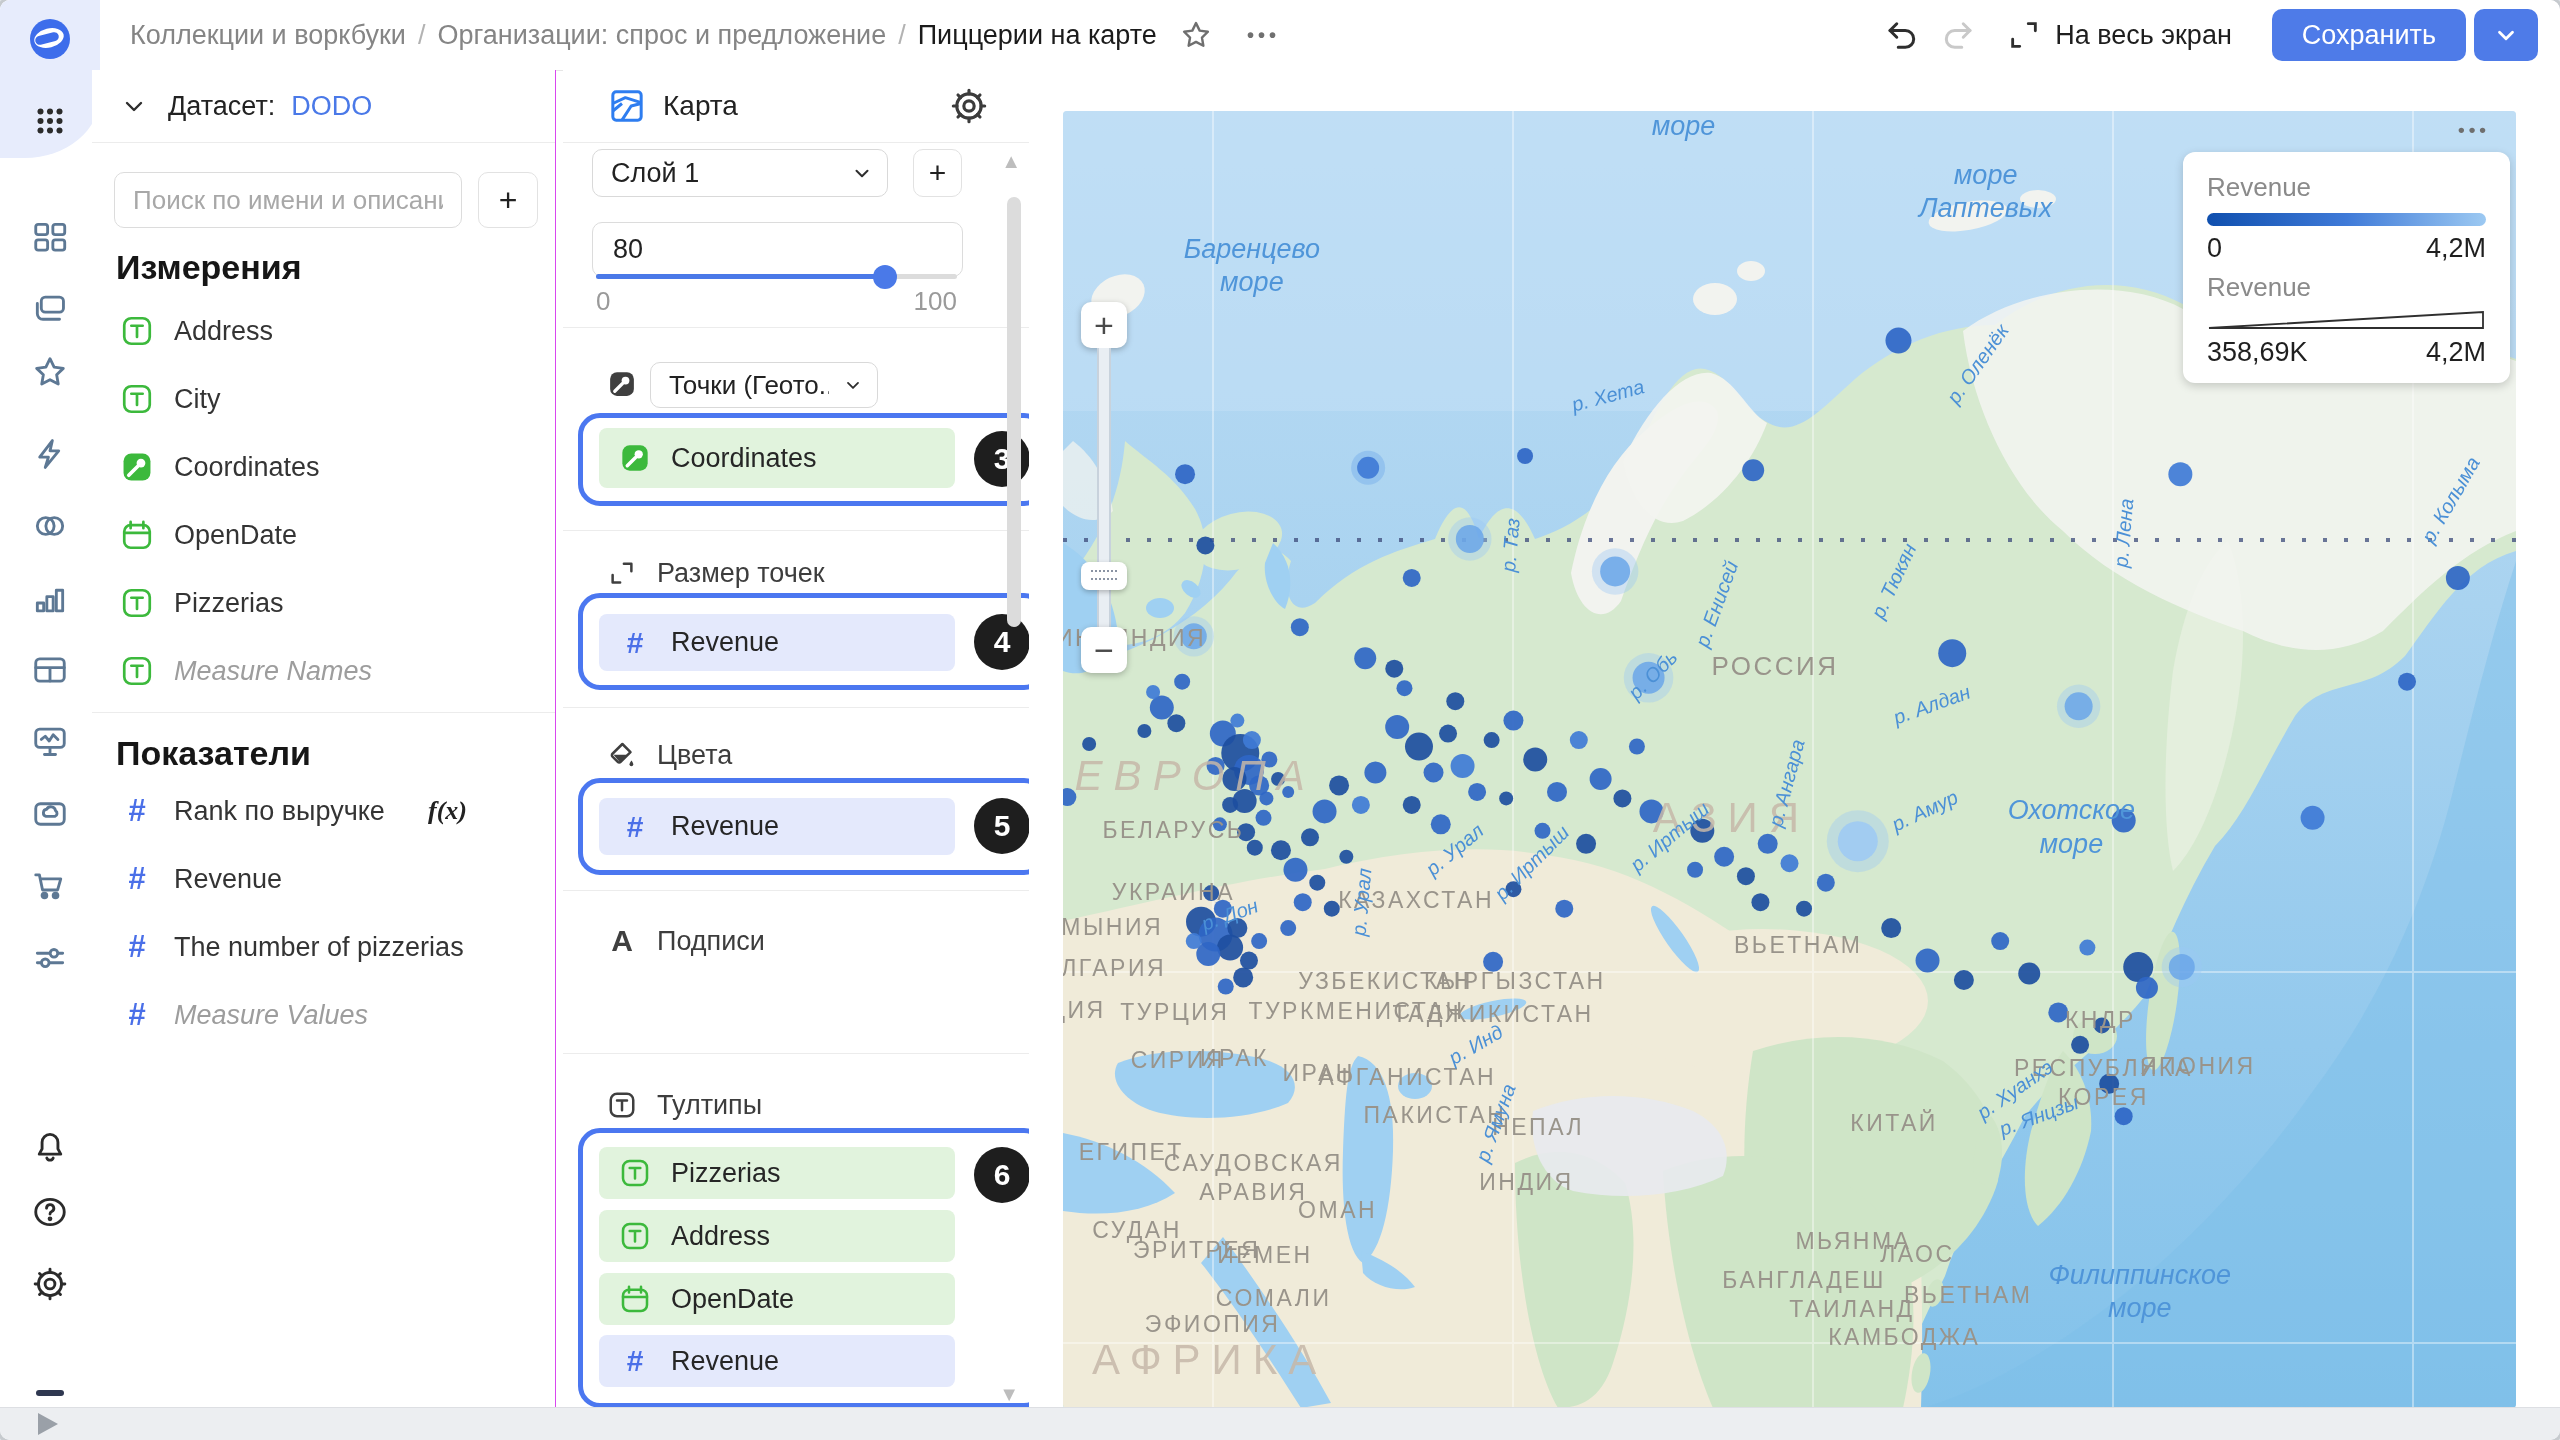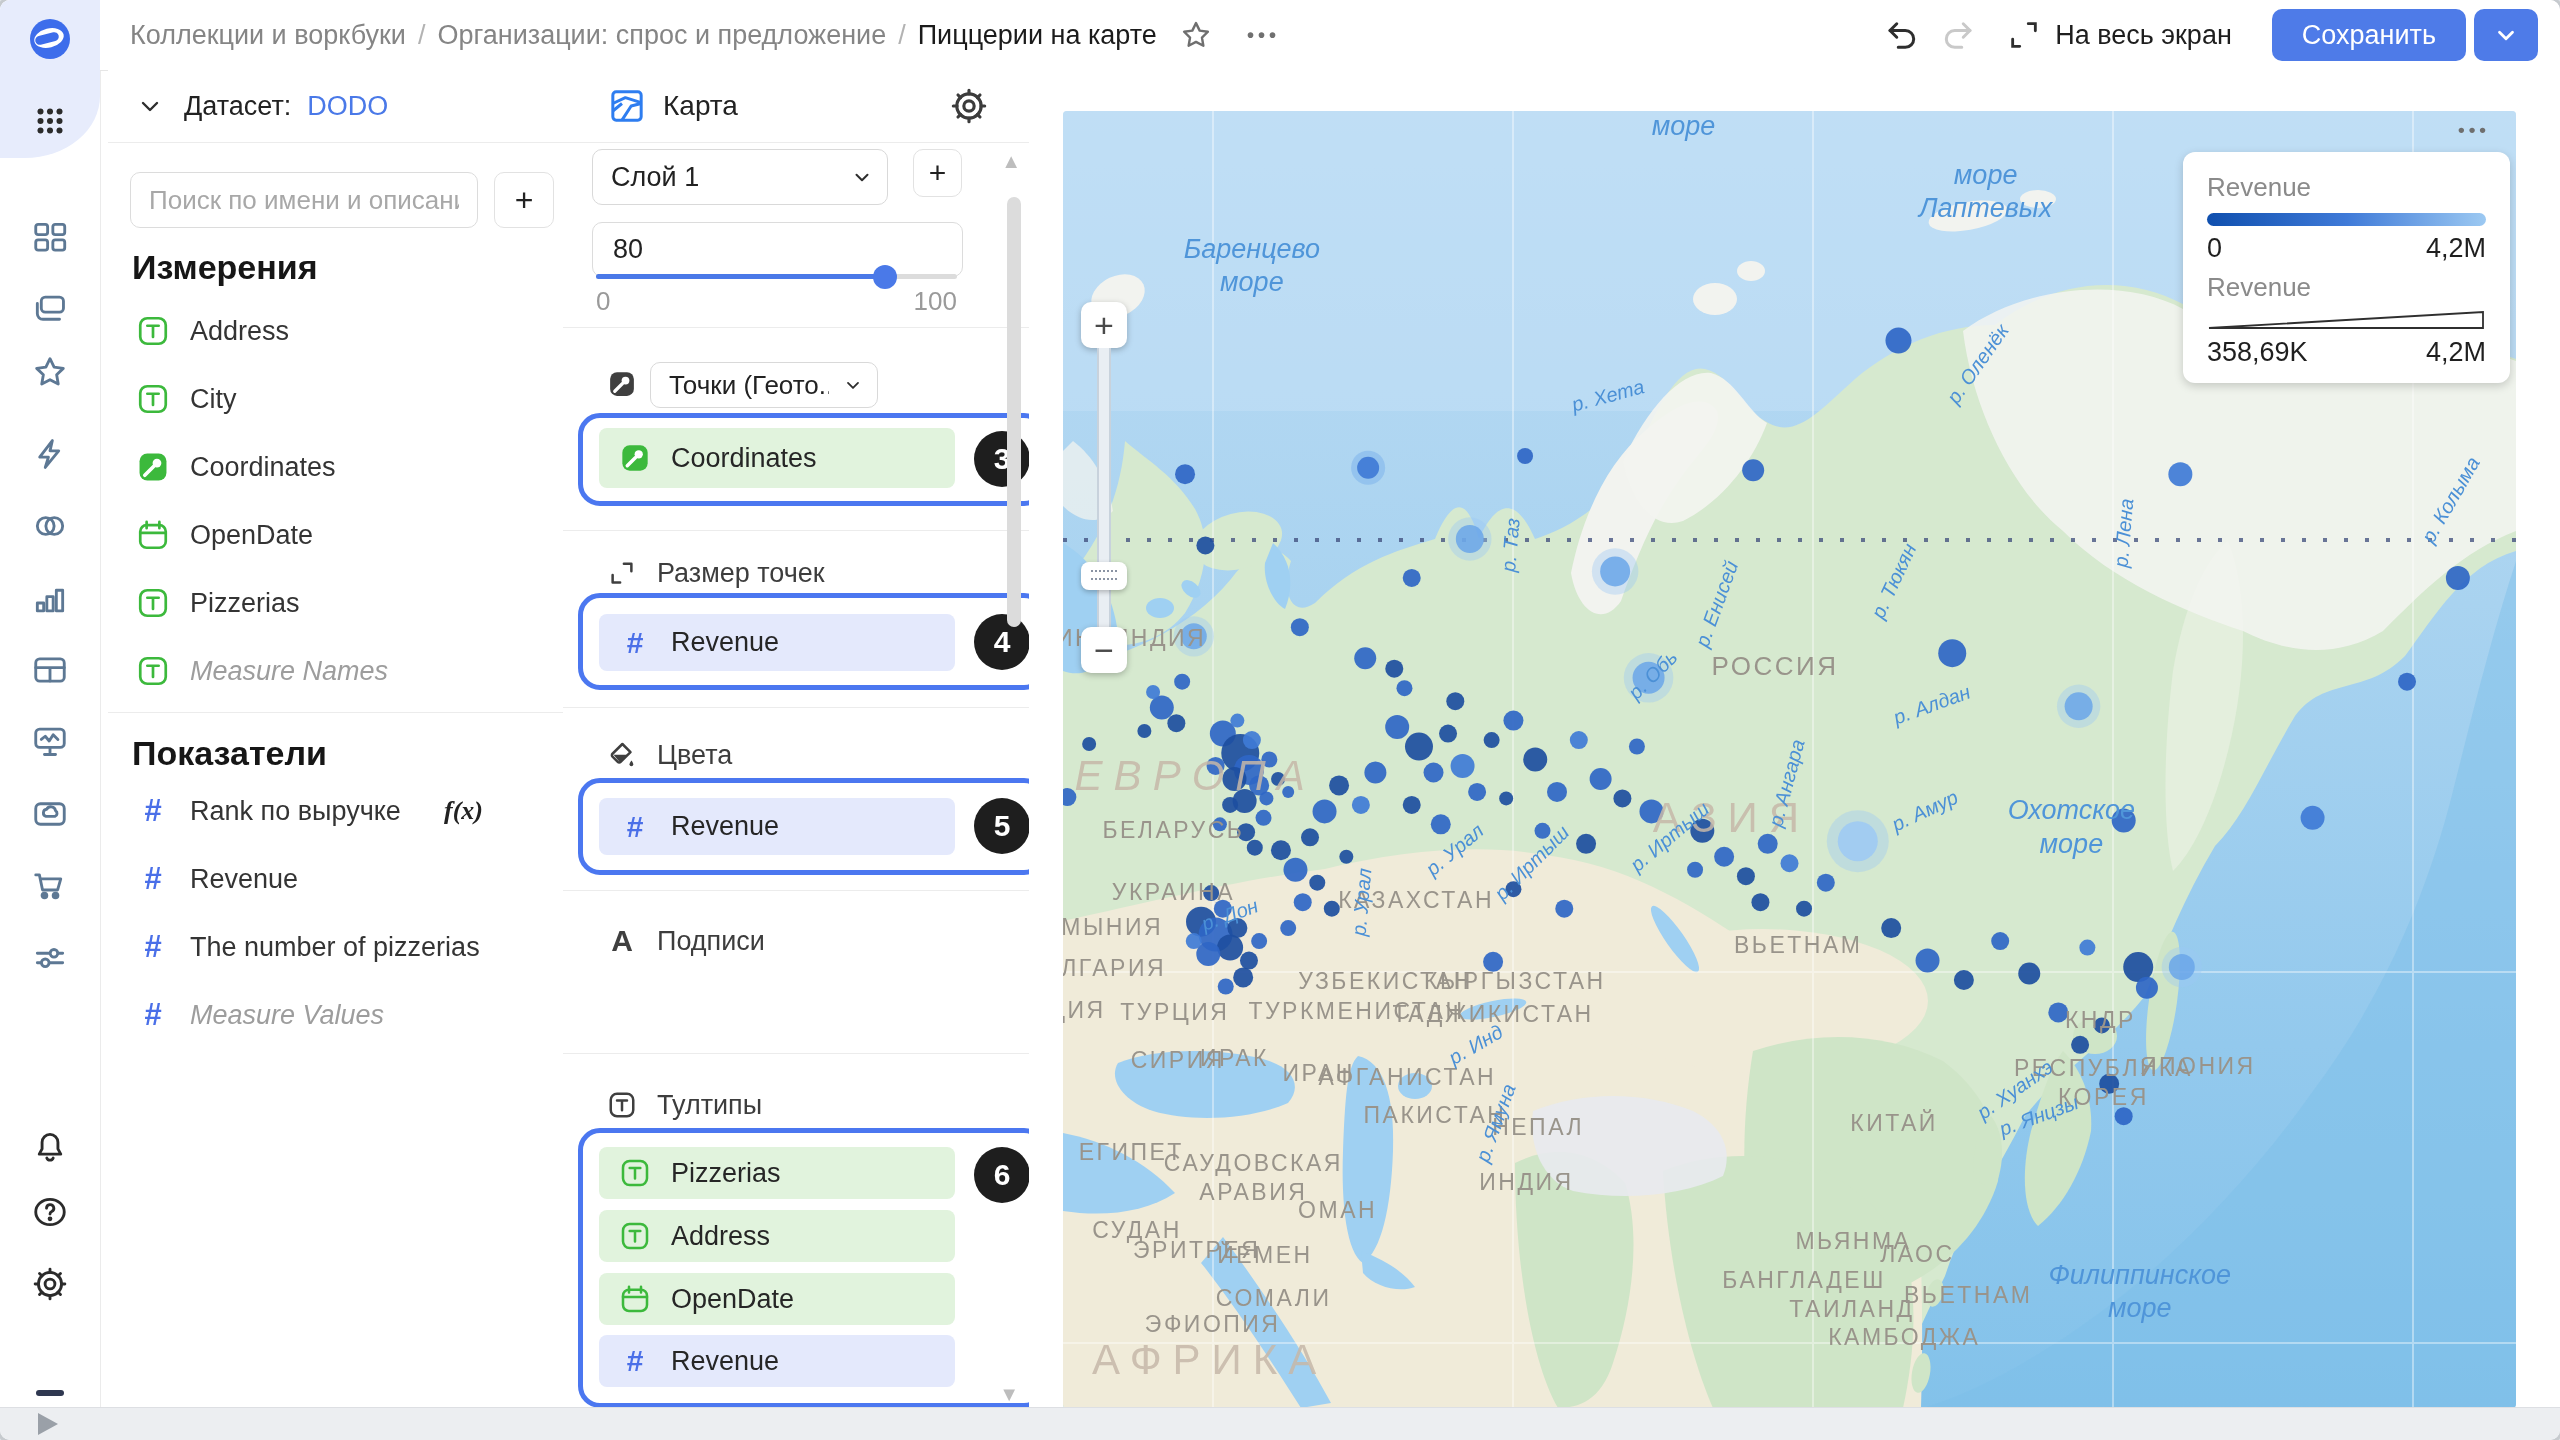--- a/index.html
+++ b/index.html
@@ -21,21 +21,21 @@
   .rail{position:absolute;left:0;top:0;width:100px;height:1408px;background:#fff;border-right:1px solid #ebebeb;}
   .rail-blue{position:absolute;left:0;top:0;width:100px;height:158px;background:#e7ecfc;border-bottom-right-radius:75px 62px;}
   .rail-item{position:absolute;left:50%;transform:translateX(-50%);width:44px;height:44px;display:flex;align-items:center;justify-content:center;cursor:pointer;}
   .rail-item svg{width:38px;height:38px;}
   .rail-dash{position:absolute;left:36px;width:28px;height:6px;border-radius:3px;background:#2f3850;cursor:pointer;}
   
   .bottombar{position:absolute;left:0;right:0;bottom:0;height:32px;background:#eceef1;border-top:1px solid #dddfe3;}
   .play-ic{position:absolute;left:38px;top:5px;width:0;height:0;border-left:20px solid #9aa0a8;border-top:11px solid transparent;border-bottom:11px solid transparent;cursor:pointer;}
   
   .panel{position:absolute;top:70px;bottom:32px;background:#fff;}
-  .ds-panel{left:108px;width:463px;border-right:7px solid #d946ef;}
+  .ds-panel{left:92px;width:463px;border-right:1px solid #d946ef;}
   .viz-panel{left:563px;width:466px;border-right:1px solid #ececec;}
   .p-divider{position:absolute;left:0;right:0;height:1px;background:#ececec;}
   
   .ds-head{position:absolute;left:0;top:0;right:0;height:72px;display:flex;align-items:center;}
   .ds-head .chev{margin-left:30px;display:flex;cursor:pointer;}
   .ds-head .lbl{font-size:27px;color:#222;margin-left:22px;}
   .ds-head .dsname{font-size:27px;color:#4a79e8;margin-left:16px;cursor:pointer;}
   .search-inp{position:absolute;left:22px;top:102px;width:348px;height:56px;border:1px solid #dcdcdc;border-radius:10px;font-size:26px;color:#333;padding:0 18px;box-sizing:border-box;font-family:inherit;outline:none;}
   .search-inp::placeholder{color:#a8a8a8;}
   .plus-btn{position:absolute;left:386px;top:102px;width:60px;height:56px;border:1px solid #e2e2e2;border-radius:10px;background:#fff;font-size:32px;color:#222;cursor:pointer;display:flex;align-items:center;justify-content:center;font-family:inherit;}
@@ -365,21 +365,21 @@
       <span class="vtitle">Карта</span>
       <span class="viz-gear">
         <svg viewBox="0 0 24 24" fill="none" stroke="#3c3c3c" stroke-width="1.9" stroke-linecap="round">
             <circle cx="12" cy="12" r="3.1"></circle>
             <circle cx="12" cy="12" r="7.3"></circle>
             <path d="M12 2.6v2.2M12 19.2v2.2M2.6 12h2.2M19.2 12h2.2M5.4 5.4l1.6 1.6M17 17l1.6 1.6M18.6 5.4 17 7M7 17l-1.6 1.6"></path>
           </svg>
       </span>
     </div>
 
-    <div class="select" style="left:29px;top:79px;width:296px;height:56px">
+    <div class="select" style="left:29px;top:79px;width:296px;height:48px">
       <span class="sval">Слой 1</span>
       <span class="schev">
           <svg width="22" height="22" viewBox="0 0 24 24" fill="none" stroke="#2e2e2e" stroke-width="2.2" stroke-linecap="round" stroke-linejoin="round">
             <path d="M6 9.5l6 6 6-6"></path>
           </svg>
         </span>
     </div>
     <button class="sq-btn" style="left:350px;top:79px;width:49px;height:48px">+</button>
     <span class="scroll-arrow" style="top:80px">▲</span>
 

